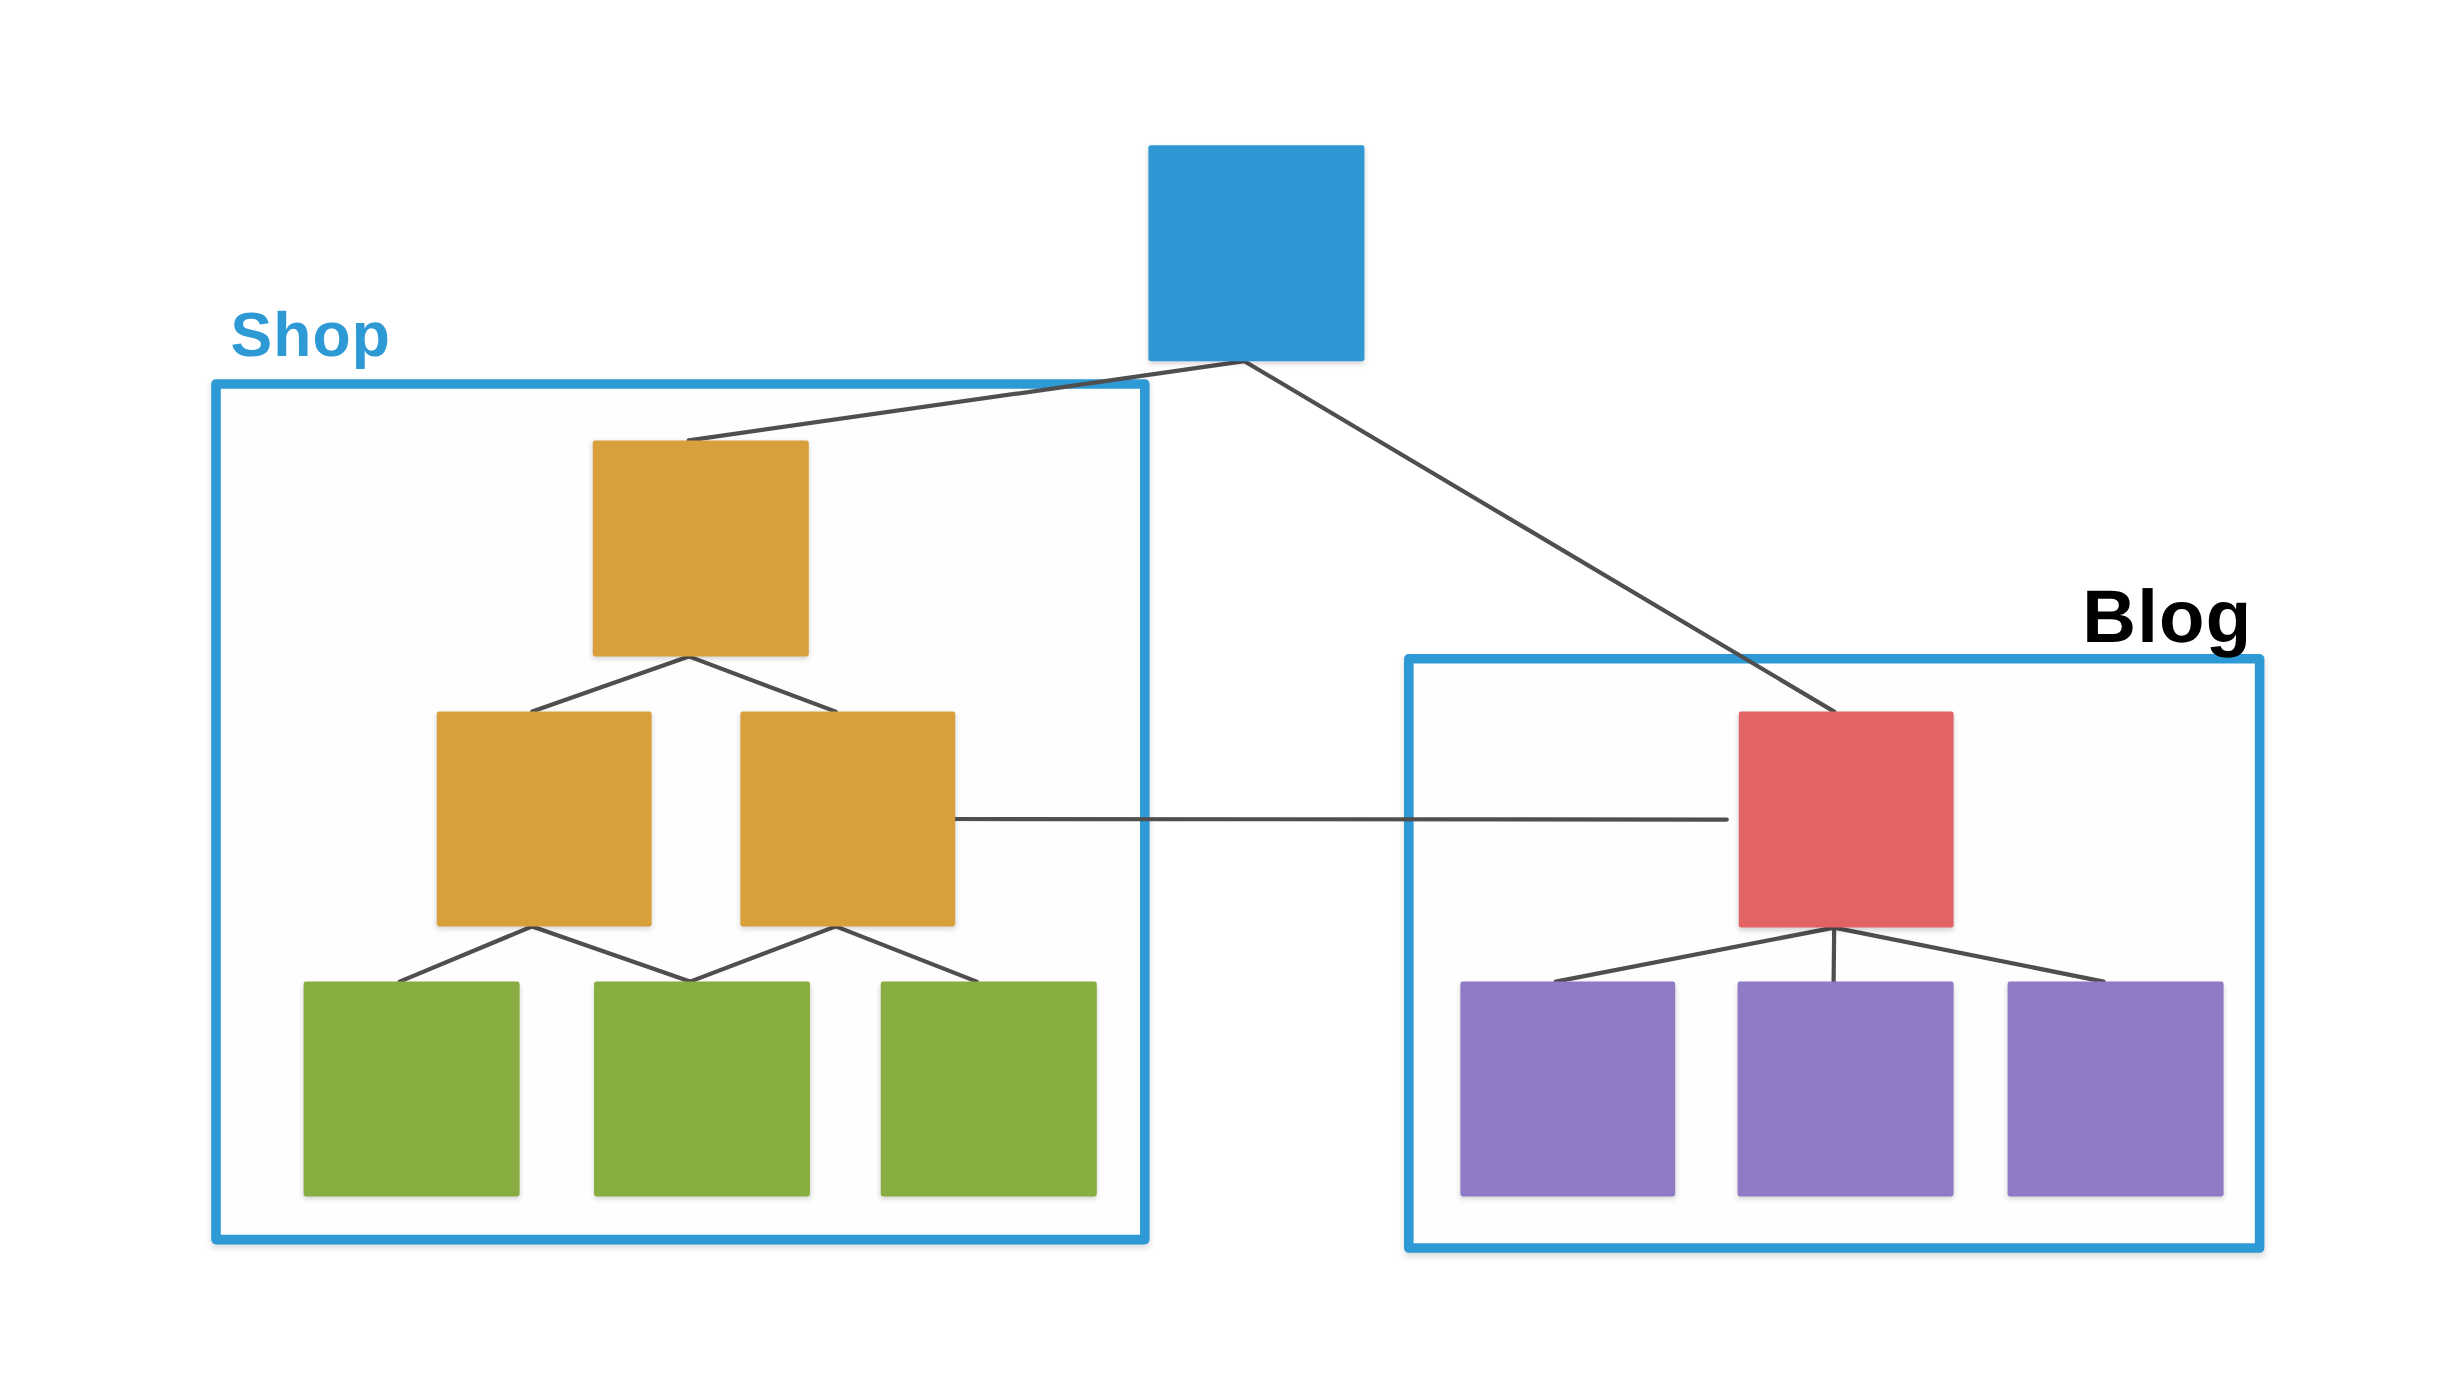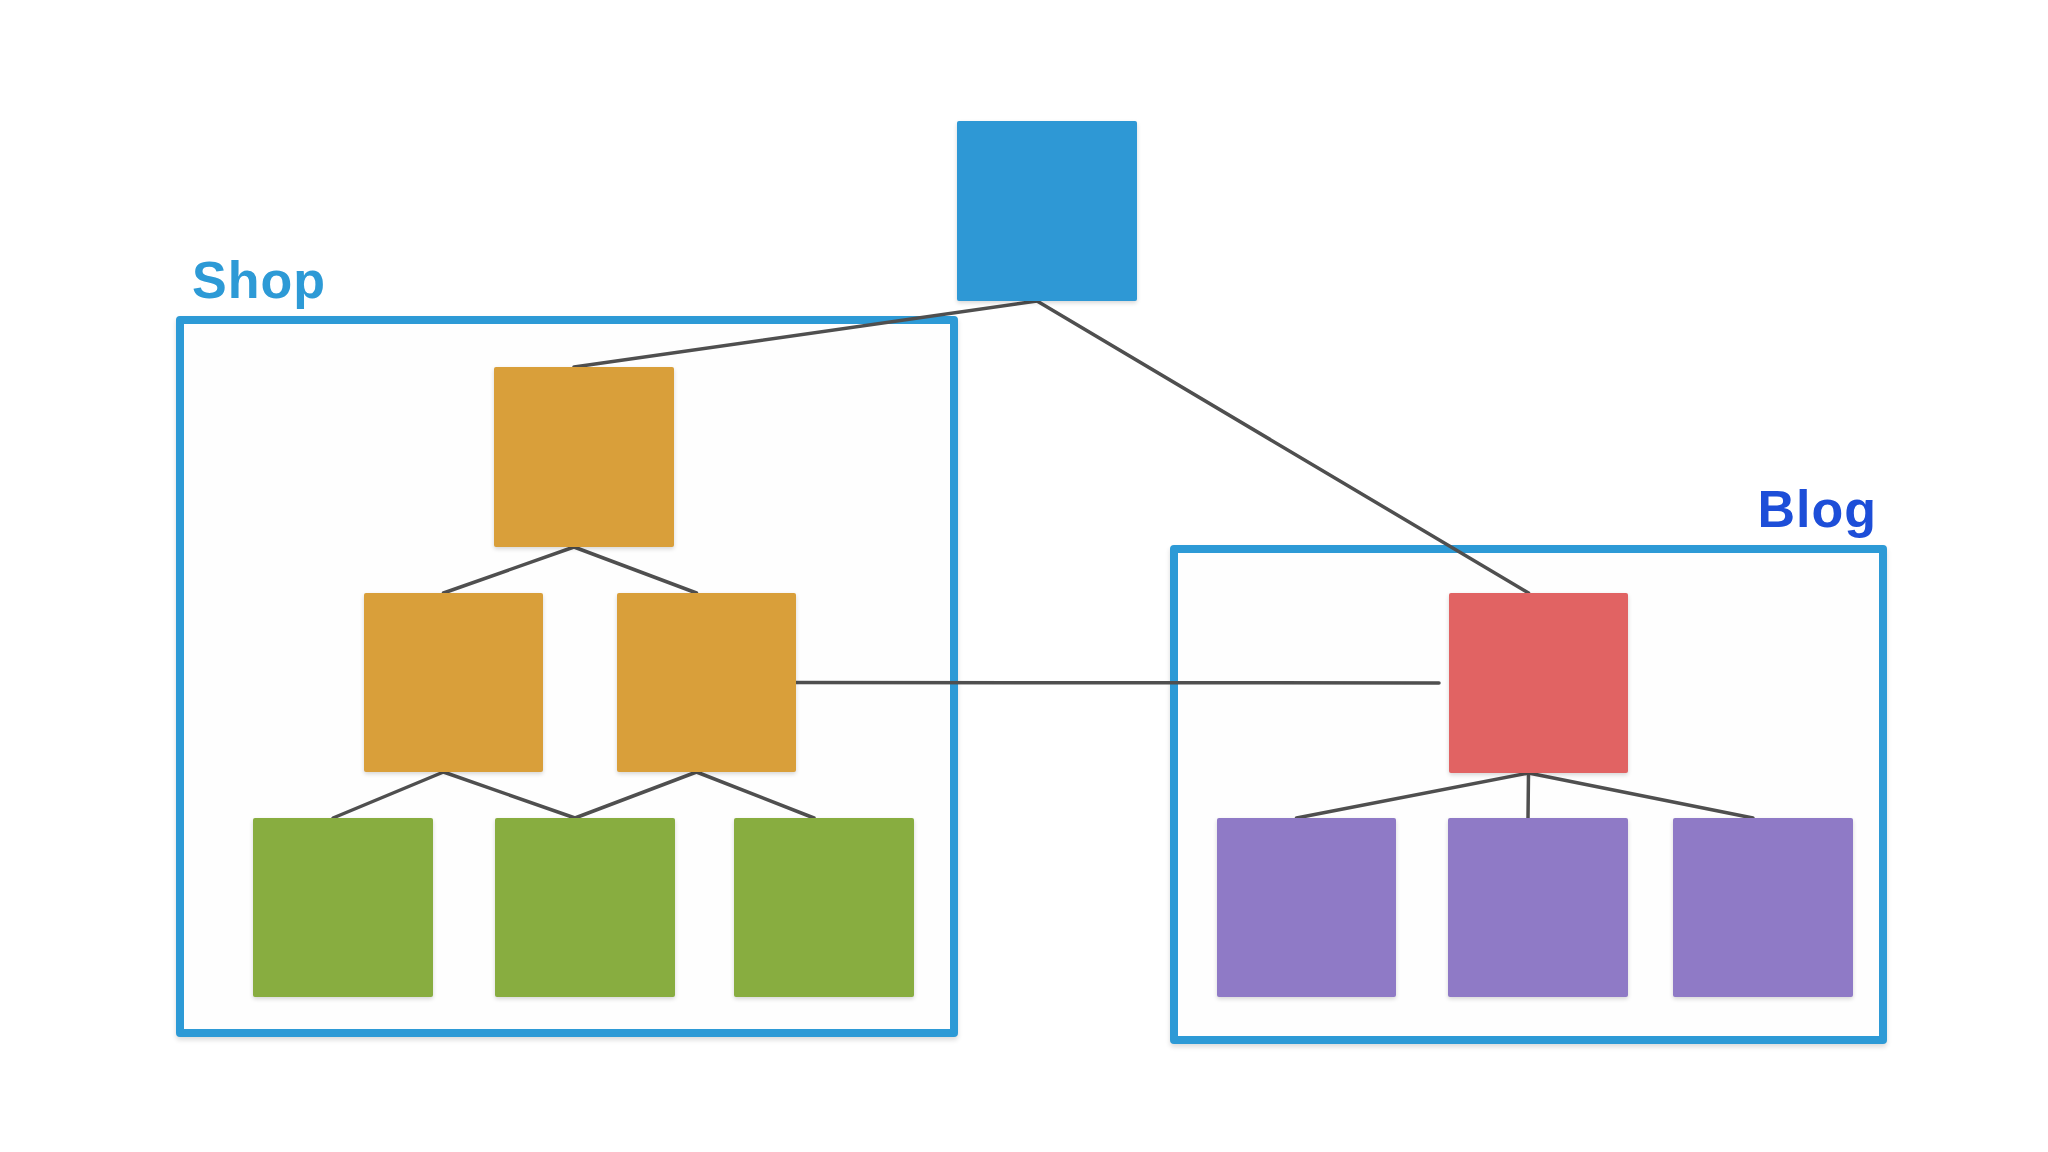--- a/index.html
+++ b/index.html
@@ -48,21 +48,21 @@
   }
 </style>
 </head>
 <body>
 
 <div class="canvas" id="canvas" style="width: 2048px; height: 1152px; background: rgb(255, 255, 255);">
   <div class="layer" id="groups-layer">
       <div class="group-box" style="left: 166px; top: 316px; width: 782px; height: 721px; border-width: 8px; border-color: rgb(45, 154, 214);"></div>
       <div class="group-label" style="color: rgb(45, 154, 214); font-size: 52px; top: 252px; left: 182px;">Shop</div>
       <div class="group-box" style="left: 1160px; top: 545px; width: 717px; height: 499px; border-width: 8px; border-color: rgb(45, 154, 214);"></div>
-      <div class="group-label" style="color: #1d4ed8; font-size: 52px; top: 481px; right: 181px; text-align: right;">Blog</div>
+      <div class="group-label" style="color: #000000; font-size: 62px; top: 481px; right: 181px; text-align: right;">Blog</div>
     </div>
   <svg class="edges-layer" id="edges-layer" width="2048" height="1152" viewBox="0 0 2048 1152">
       <line x1="1037" y1="301" x2="574" y2="367" stroke="#4F4F4F" stroke-width="3.5" stroke-linecap="round"></line>
       <line x1="1037" y1="301" x2="1528.5" y2="593" stroke="#4F4F4F" stroke-width="3.5" stroke-linecap="round"></line>
       <line x1="574" y1="547" x2="443.5" y2="593" stroke="#4F4F4F" stroke-width="3.5" stroke-linecap="round"></line>
       <line x1="574" y1="547" x2="696.5" y2="593" stroke="#4F4F4F" stroke-width="3.5" stroke-linecap="round"></line>
       <line x1="443.5" y1="772" x2="333" y2="818" stroke="#4F4F4F" stroke-width="3.5" stroke-linecap="round"></line>
       <line x1="443.5" y1="772" x2="575" y2="818" stroke="#4F4F4F" stroke-width="3.5" stroke-linecap="round"></line>
       <line x1="696.5" y1="772" x2="575" y2="818" stroke="#4F4F4F" stroke-width="3.5" stroke-linecap="round"></line>
       <line x1="696.5" y1="772" x2="814" y2="818" stroke="#4F4F4F" stroke-width="3.5" stroke-linecap="round"></line>

